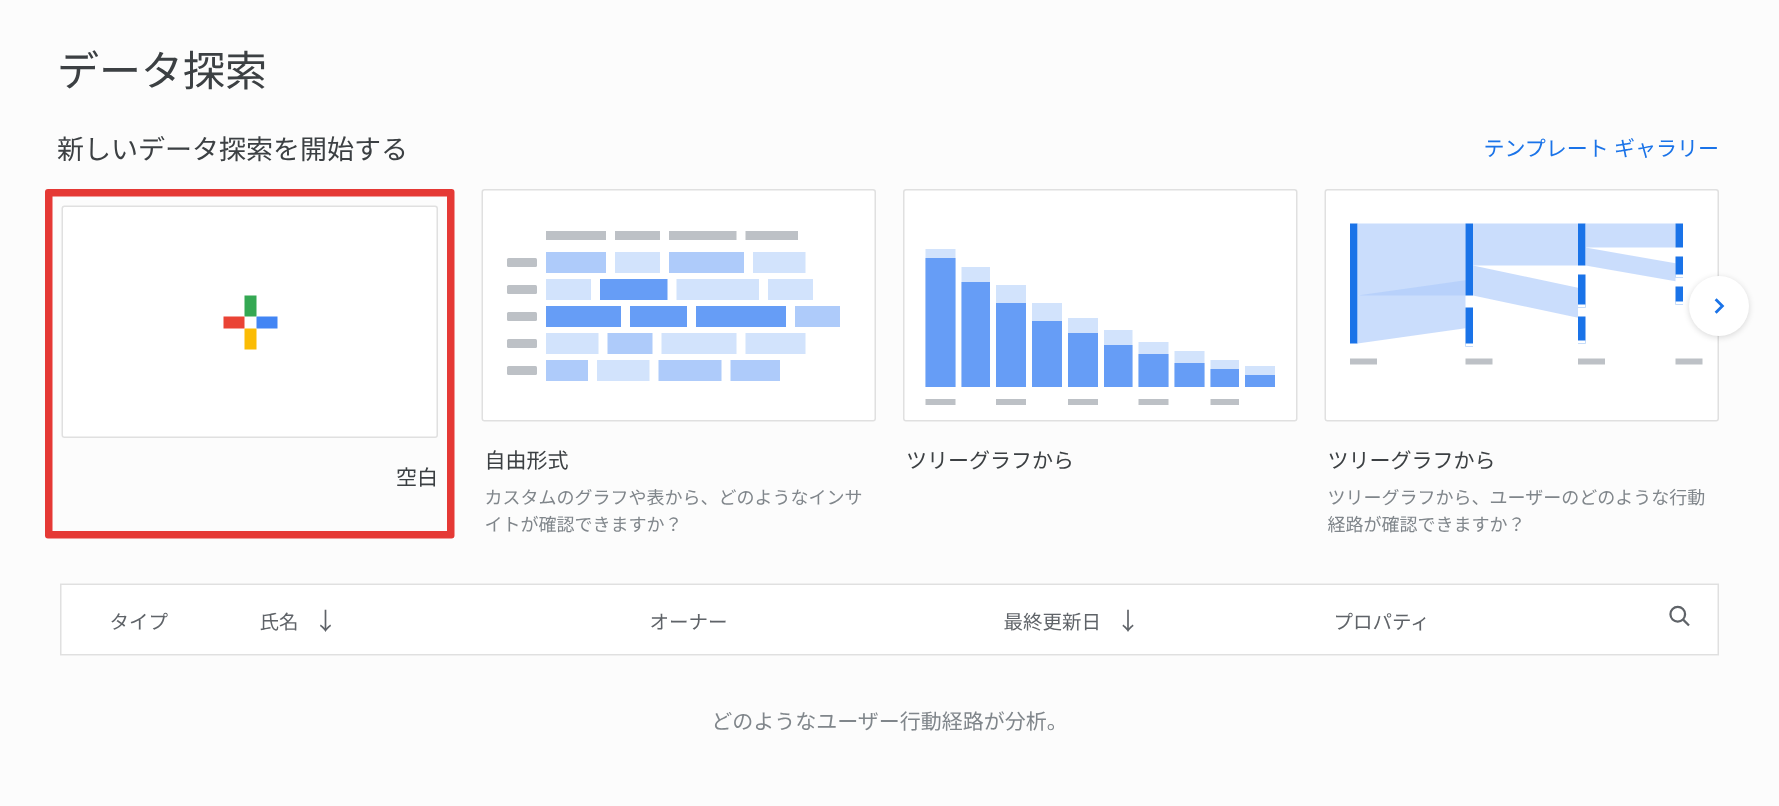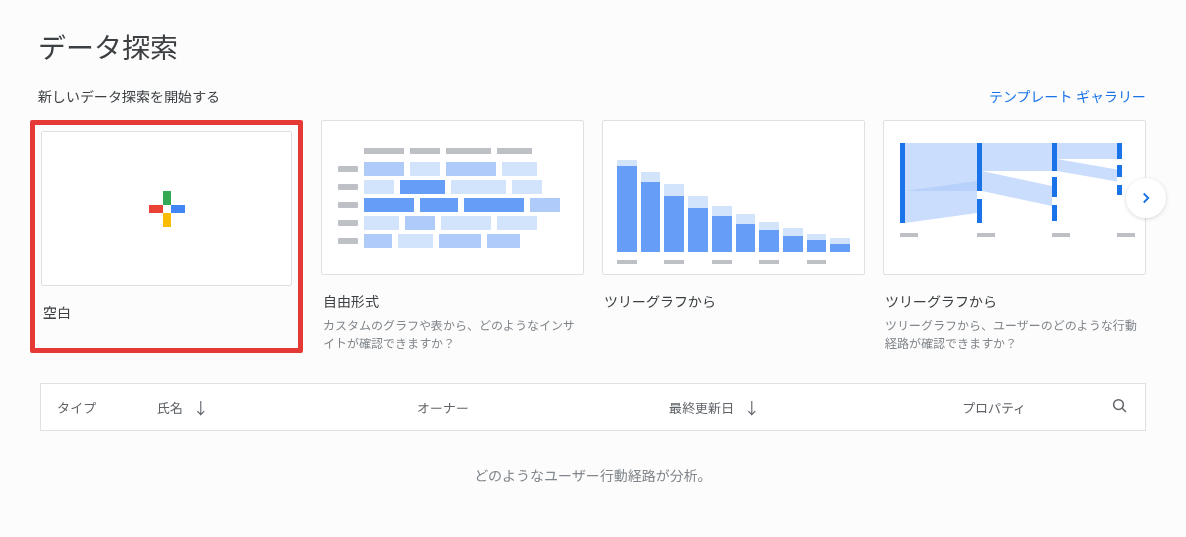--- a/index.html
+++ b/index.html
@@ -21,21 +21,21 @@
       color: #3c4043;
       padding: 26px 0 0 38px;
     }
     .subtitle-row {
       display: flex;
       justify-content: space-between;
       align-items: center;
       padding: 20px 40px 0 38px;
     }
     .subtitle {
-      font-size: 14px;
+      font-size: 18px;
       color: #3c4043;
     }
     .gallery-link {
       color: #1a73e8;
       font-size: 14px;
       cursor: pointer;
     }
     .cards-row {
       display: flex;
       gap: 18px;
@@ -64,20 +64,21 @@
       color: #3c4043;
       margin-top: 16px;
       padding-left: 2px;
       font-weight: 400;
     }
     .card-highlight-extended {
       border: 5px solid #e53935;
       border-radius: 2px;
       padding: 0;
       width: 278px;
+      text-align: right;
     }
     .card-highlight-extended .card-inner {
       padding: 6px 6px 12px 6px;
     }
     .card-desc {
       font-size: 12px;
       color: #80868b;
       margin-top: 6px;
       padding-left: 2px;
       line-height: 1.5;
@@ -229,25 +230,25 @@
     .table-header {
       display: flex;
       align-items: center;
       background: #fff;
       border: 1px solid #e0e0e0;
       height: 48px;
       padding: 0 16px;
       font-size: 13px;
       color: #5f6368;
     }
-    .th-type { width: 100px; }
+    .th-type { width: 100px; margin-left: 16px; }
     .th-name { width: 210px; display: flex; align-items: center; gap: 10px; }
     .th-owner { flex: 1; text-align: left; padding-left: 50px;}
     .th-updated { width: 220px; display: flex; align-items: center; gap: 10px; }
-    .th-property { width: 210px; text-align: center; }
+    .th-property { width: 210px; }
     .th-search { width: 30px; text-align: right; }
     .sort-arrow {
       font-size: 16px;
       color: #5f6368;
     }
     .search-icon svg {
       width: 18px;
       height: 18px;
       stroke: #5f6368;
       fill: none;

